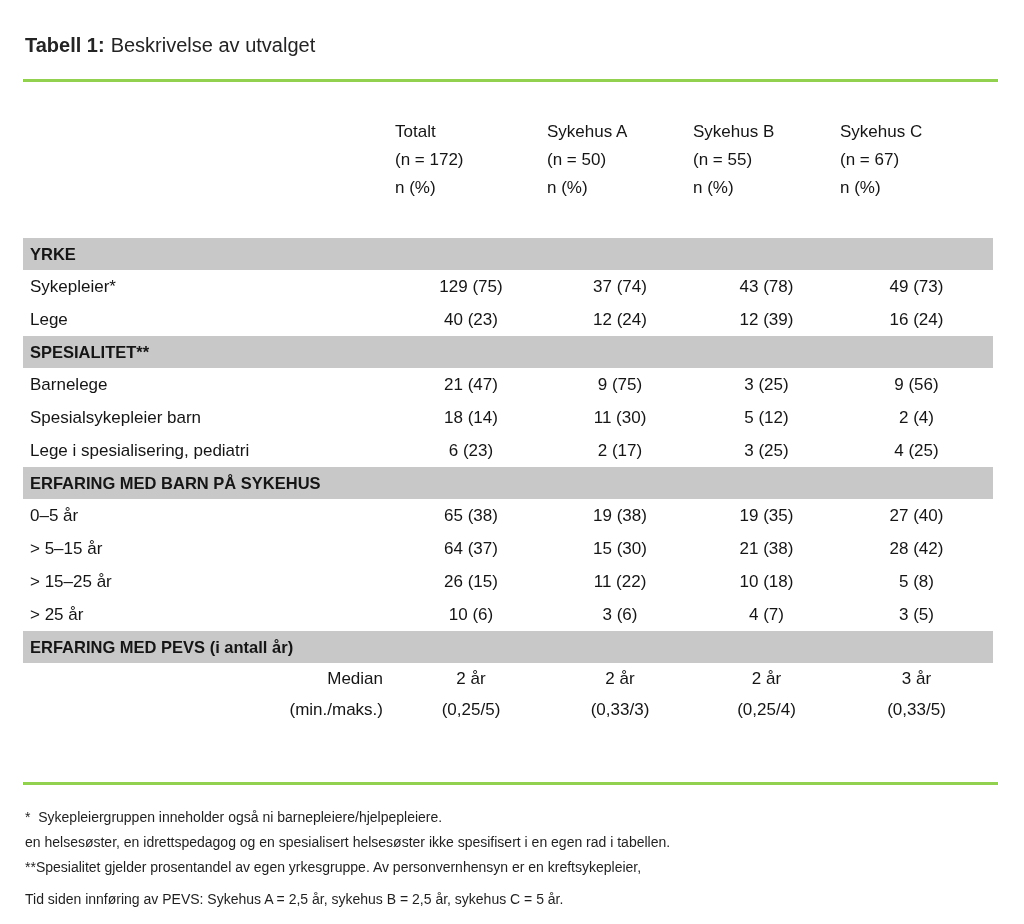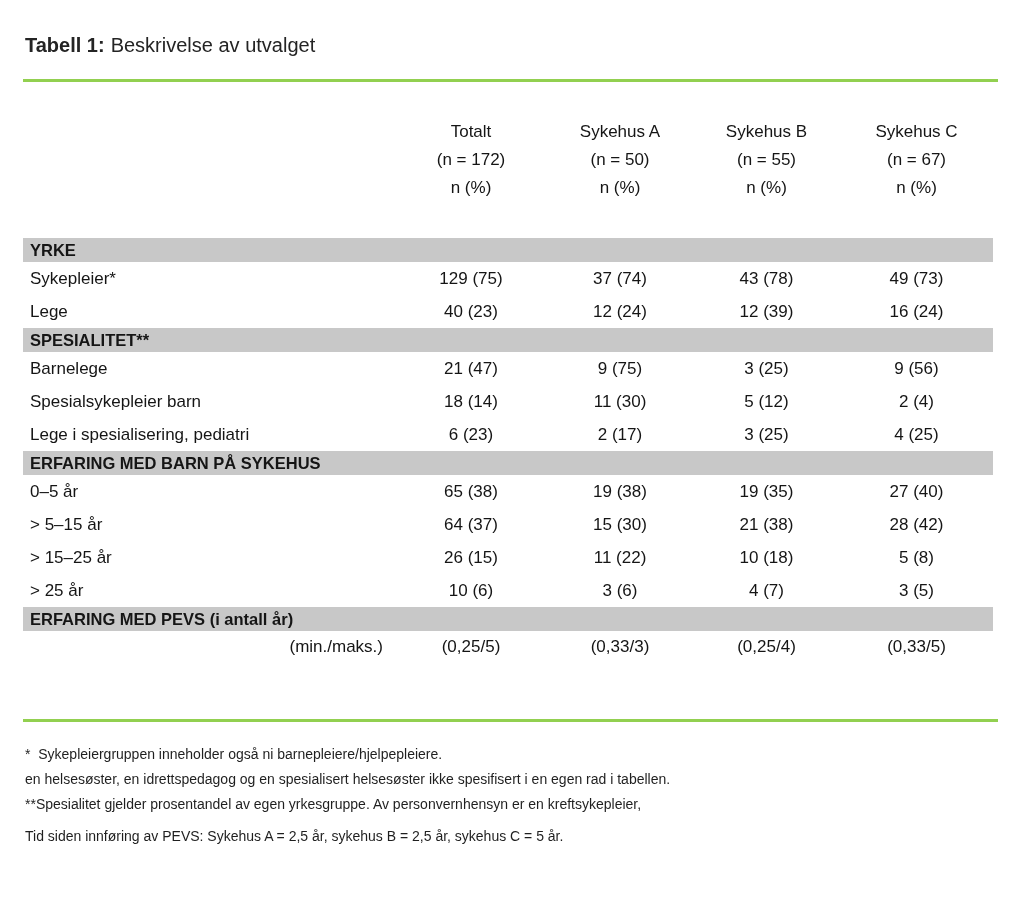--- a/index.html
+++ b/index.html
@@ -36,30 +36,30 @@
   table.tbl {
     margin-top: 36px;
     width: 970px;
     border-collapse: collapse;
     table-layout: fixed;
     font-size: 17px;
     color: #151515;
   }
   thead th {
     font-weight: normal;
-    text-align: center;
+    text-align: left;
     vertical-align: top;
     padding: 0 0 36px 0;
   }
   thead th .hline { line-height: 28px; white-space: nowrap; }
   tr.section td {
     background: #c8c8c8;
     font-weight: bold;
     font-size: 16.5px;
-    height: 24px;
+    height: 32px;
     padding: 0 0 0 7px;
     vertical-align: middle;
   }
   tbody tr.data td {
     height: 33px;
     vertical-align: middle;
     padding: 0;
   }
   tbody tr.data.compact td { height: 31px; }
   td.lbl { text-align: left; padding-left: 7px !important; white-space: nowrap; }
@@ -191,20 +191,27 @@
           <td class="lbl">&gt; 25 år</td>
           <td class="val">10 (6)</td>
           <td class="val">3 (6)</td>
           <td class="val">4 (7)</td>
           <td class="val">3 (5)</td>
         </tr>
         <tr class="section">
           <td colspan="5">ERFARING MED PEVS (i antall år)</td>
         </tr>
         <tr class="data compact">
+          <td class="lbl right">Median</td>
+          <td class="val">2 år</td>
+          <td class="val">2 år</td>
+          <td class="val">2 år</td>
+          <td class="val">3 år</td>
+        </tr>
+        <tr class="data compact">
           <td class="lbl right">(min./maks.)</td>
           <td class="val">(0,25/5)</td>
           <td class="val">(0,33/3)</td>
           <td class="val">(0,25/4)</td>
           <td class="val">(0,33/5)</td>
         </tr>
       </tbody>
   </table>
 
   <div class="divider bottom"></div>

